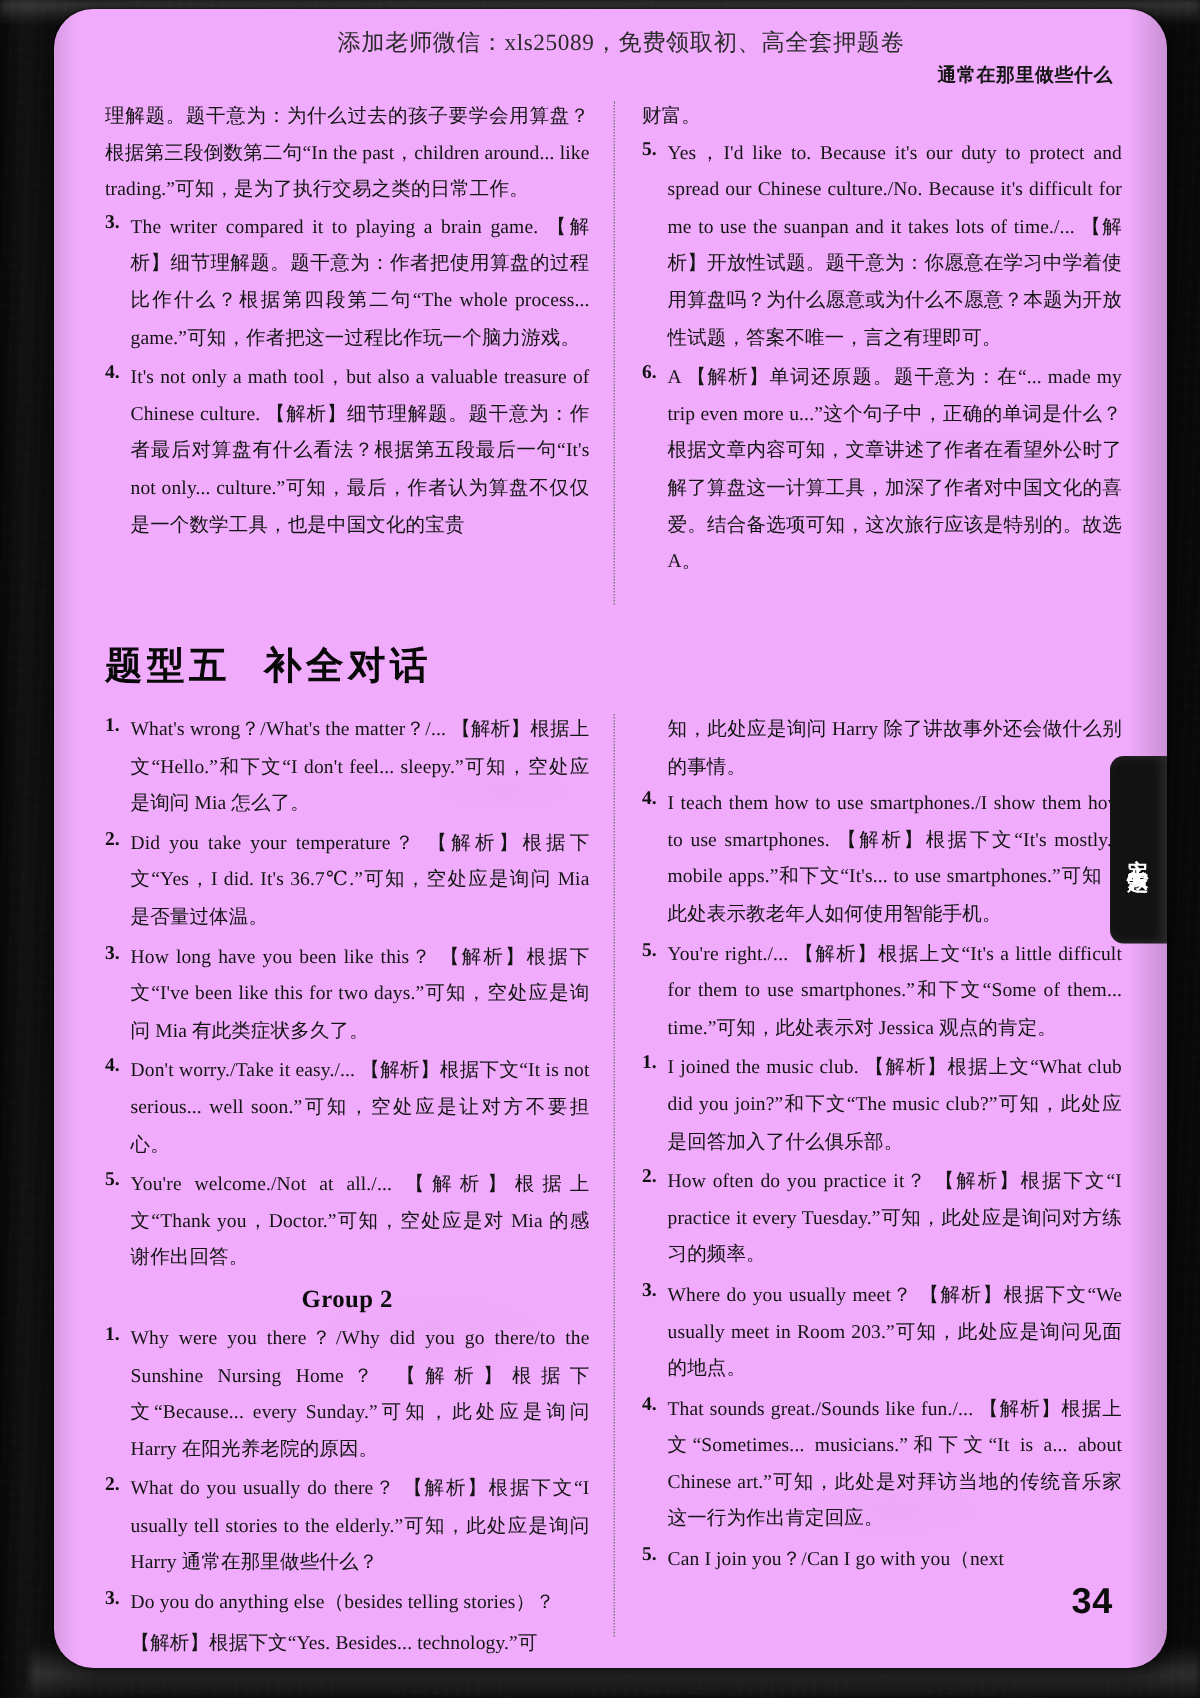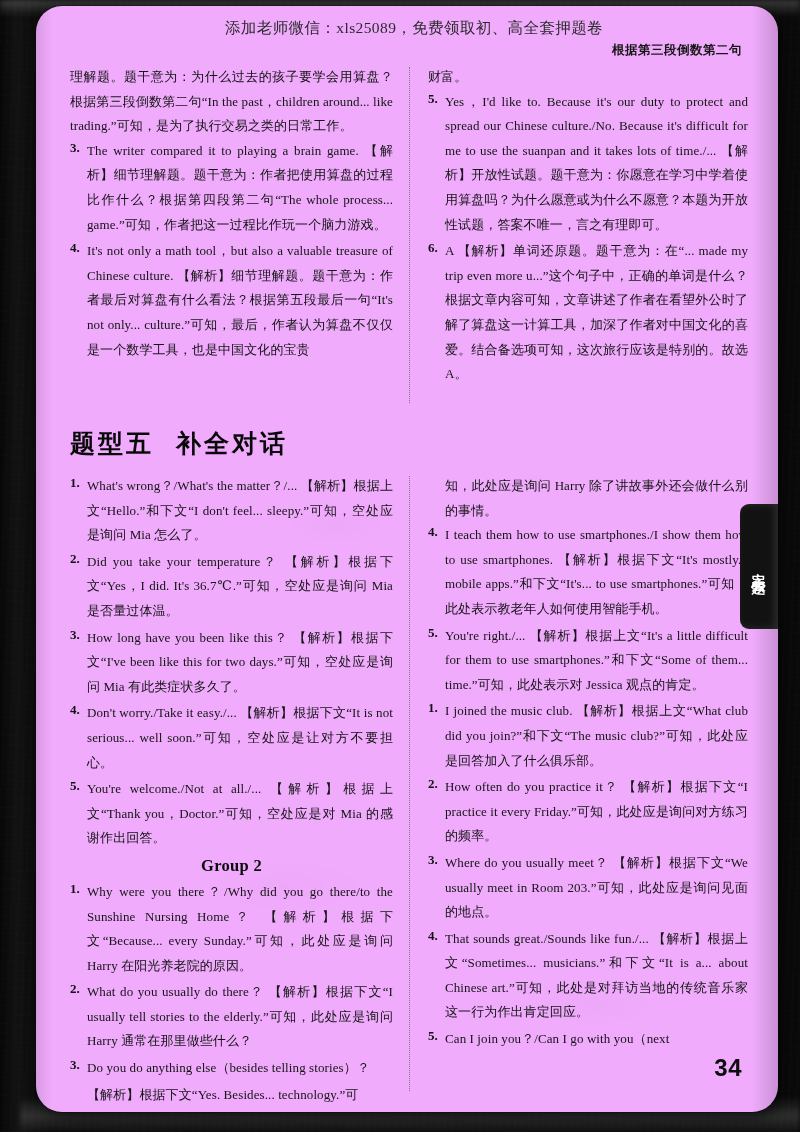--- a/index.html
+++ b/index.html
@@ -238,21 +238,21 @@
 </div>
 
 <div class="page">
   <div class="page-speckle"></div>
   <div class="page-left-shade"></div>
   <div class="page-right-shade"></div>
 
   <div class="page-inner">
 
     <div class="ad-line">添加老师微信：xls25089，免费领取初、高全套押题卷</div>
-    <div class="header-right">根据第三段倒数第二句</div>
+    <div class="header-right">通常在那里做些什么</div>
 
     <div class="columns">
       <div class="col-divider"></div>
 
       <div class="col left">
         <div class="para plain">理解题。题干意为：为什么过去的孩子要学会用算盘？根据第三段倒数第二句“In the past，children around... like trading.”可知，是为了执行交易之类的日常工作。</div>
 
         <div class="item">
           <div class="item-num">3.</div>
           <div class="item-body">The writer compared it to playing a brain game. 【解析】细节理解题。题干意为：作者把使用算盘的过程比作什么？根据第四段第二句“The whole process... game.”可知，作者把这一过程比作玩一个脑力游戏。</div>
@@ -330,21 +330,21 @@
           <div class="item">
             <div class="item-num">5.</div>
             <div class="item-body">You're right./... 【解析】根据上文“It's a little difficult for them to use smartphones.”和下文“Some of them... time.”可知，此处表示对 Jessica 观点的肯定。</div>
           </div>
           <div class="item">
             <div class="item-num">1.</div>
             <div class="item-body">I joined the music club. 【解析】根据上文“What club did you join?”和下文“The music club?”可知，此处应是回答加入了什么俱乐部。</div>
           </div>
           <div class="item">
             <div class="item-num">2.</div>
-            <div class="item-body">How often do you practice it？ 【解析】根据下文“I practice it every Friday.”可知，此处应是询问对方练习的频率。</div>
+            <div class="item-body">How often do you practice it？ 【解析】根据下文“I practice it every Tuesday.”可知，此处应是询问对方练习的频率。</div>
           </div>
           <div class="item">
             <div class="item-num">3.</div>
             <div class="item-body">Where do you usually meet？ 【解析】根据下文“We usually meet in Room 203.”可知，此处应是询问见面的地点。</div>
           </div>
           <div class="item">
             <div class="item-num">4.</div>
             <div class="item-body">That sounds great./Sounds like fun./... 【解析】根据上文“Sometimes... musicians.”和下文“It is a... about Chinese art.”可知，此处是对拜访当地的传统音乐家这一行为作出肯定回应。</div>
           </div>
           <div class="item">

